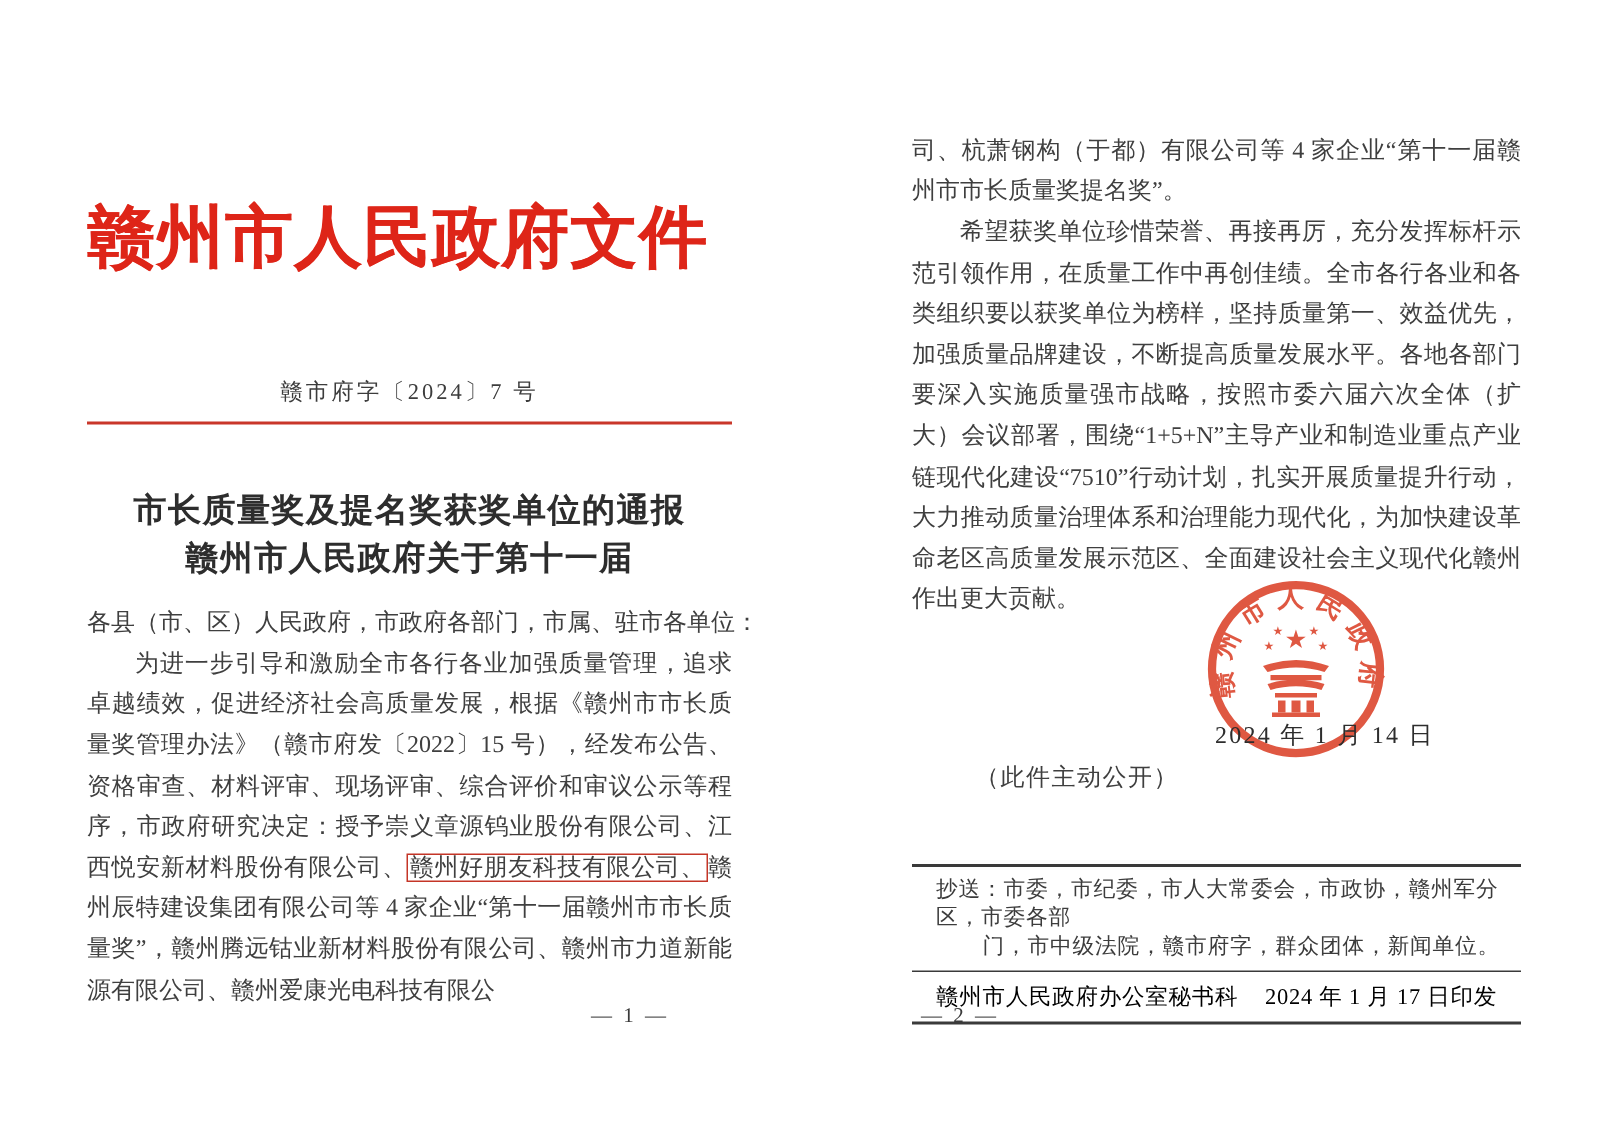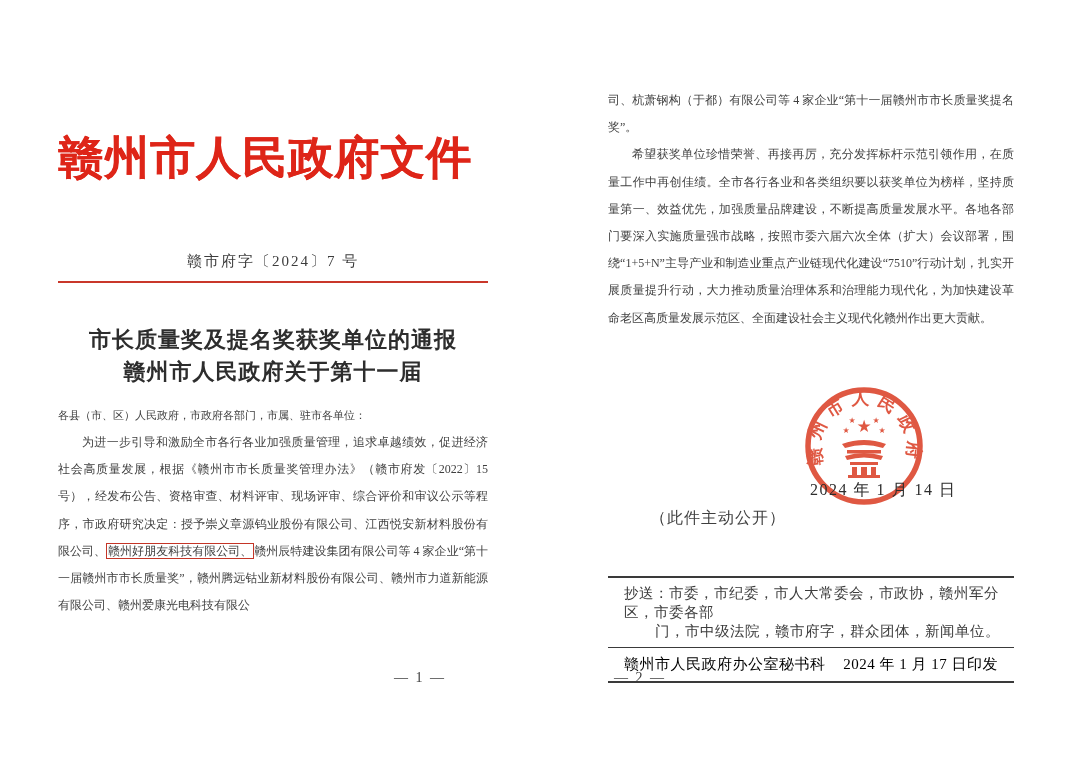--- a/index.html
+++ b/index.html
@@ -39,25 +39,25 @@
   .doc-title {
     position: absolute; top: 324px; left: 0; width: 100%;
     text-align: center;
     font-size: 22px; font-weight: 700; line-height: 32px;
     letter-spacing: 1px; color: #2d2d2d;
   }
   .p1-flow {
     position: absolute; top: 402px; left: 0; width: 100%;
   }
   .salutation {
-    font-size: 11px; line-height: 27px; color: #3f3f3f;
+    font-size: 16px; line-height: 27px; color: #3f3f3f;
     white-space: nowrap;
   }
   .body-para {
-    font-size: 12px; line-height: 27.2px; color: #3f3f3f;
+    font-size: 16px; line-height: 27.2px; color: #3f3f3f;
     text-align: justify; word-break: break-all;
   }
   .indent { text-indent: 2em; }
   .highlight-box {
     border: 1.5px solid #c43527;
     padding: 0 1px;
   }
   .page-num {
     position: absolute; top: 670px;
     font-size: 14px; letter-spacing: 2px; color: #3a3a3a;

